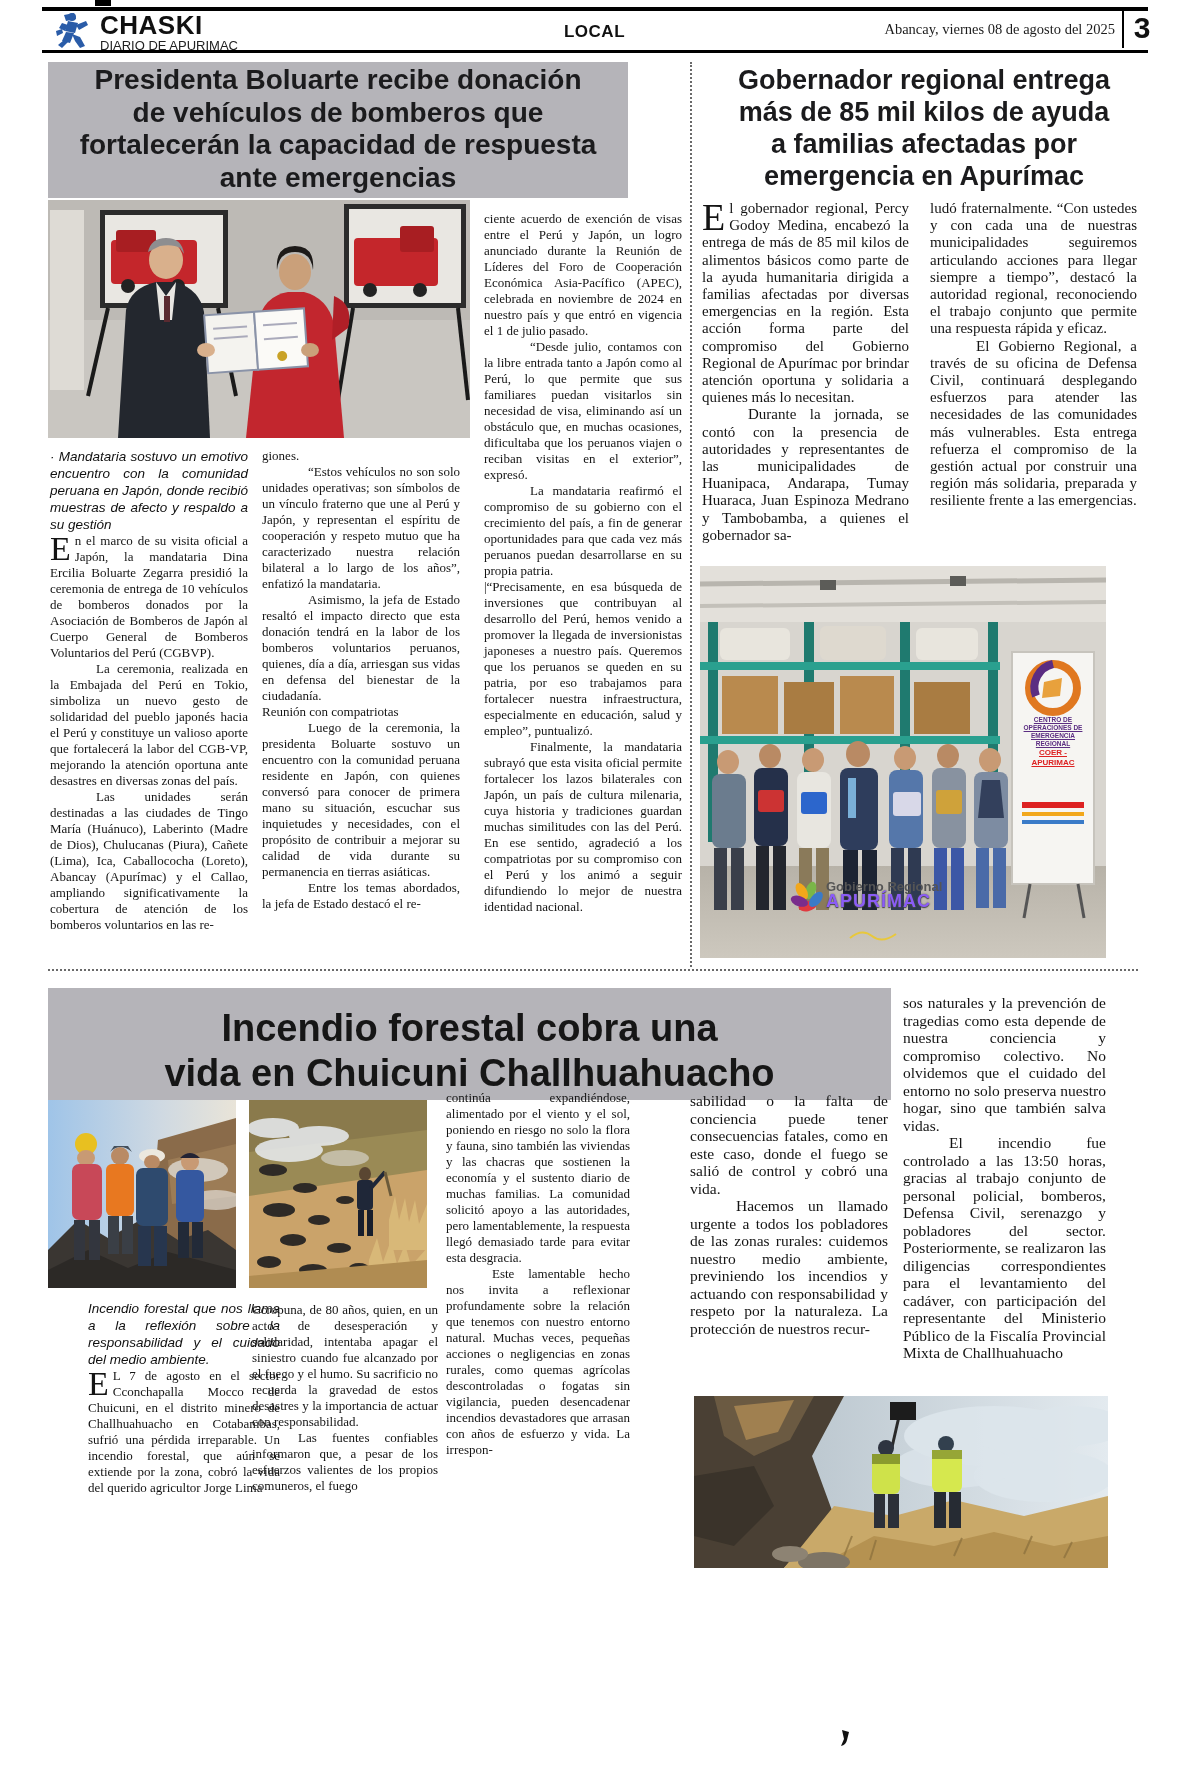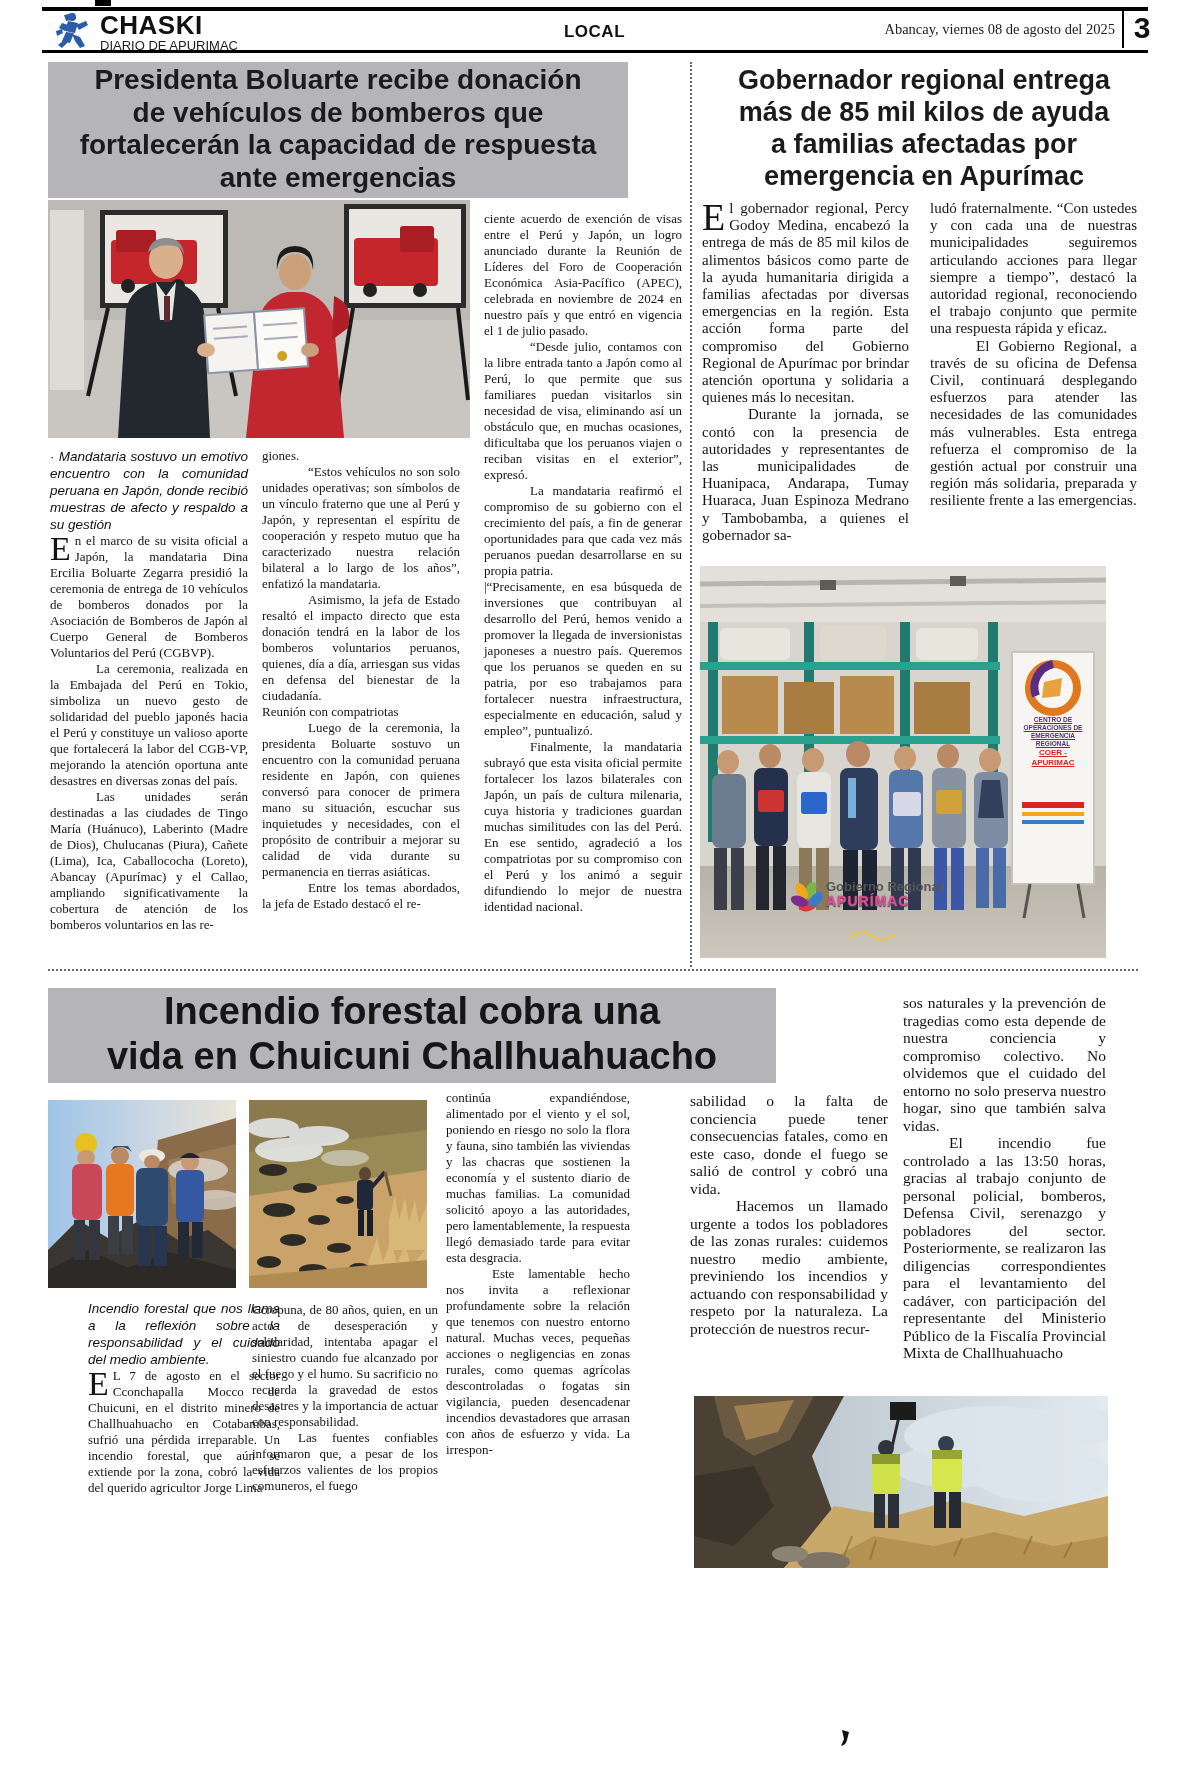--- a/index.html
+++ b/index.html
@@ -36,21 +36,21 @@
         line-height:17px;color:#101010;text-align:justify;margin:0 0 3px 0;}
   .subhead{margin:0;}
   .drop{float:left;font-size:34px;line-height:29px;padding:1px 4px 0 0;font-family:"Liberation Serif",serif;}
   .drop-big{float:left;font-size:38px;line-height:32px;padding:1px 4px 0 0;}
   .photo{position:absolute;overflow:hidden;}
   .photo svg{display:block;}
   .ph-overlay{position:absolute;font-family:"Liberation Sans",sans-serif;}
   .banner-line{font-size:6.5px;line-height:8px;font-weight:bold;color:#5b2d82;text-align:center;text-decoration:underline;}
   .banner-line.red{color:#d22;font-size:8px;line-height:10px;}
   .wm-small{font-size:13px;font-weight:bold;color:#555;line-height:10px;}
-  .wm-big{font-size:14px;font-weight:bold;color:#ec4899;letter-spacing:1px;line-height:19px;
+  .wm-big{font-size:18px;font-weight:bold;color:#8b5cf6;letter-spacing:1px;line-height:19px;
           text-shadow:0 0 2px #555,0 1px 1px #444;}
   .regmark{position:absolute;background:#000;}
 </style>
 </head>
 <body>
 
 <div class="page">
 
   <div class="regmark" style="left:95px;top:0;width:16px;height:6px;"></div>
 
@@ -292,21 +292,21 @@
       <div class="banner-line red">COER - APURIMAC</div>
     </div>
     <div class="ph-overlay" style="left:126px;top:316px;">
       <div class="wm-small">Gobierno Regional</div>
       <div class="wm-big">APURÍMAC</div>
     </div>
   </div>
 
   <div class="dotted-h" style="left:48px;top:969px;width:1090px;"></div>
 
-  <div class="hbox" style="left:48px;top:988px;width:728px;height:94px;padding-top:1px;">
+  <div class="hbox" style="left:48px;top:988px;width:843px;height:94px;padding-top:18px;">
     <div class="hl-lg">Incendio forestal cobra una</div>
     <div class="hl-lg">vida en Chuicuni Challhuahuacho</div>
   </div>
 
   <div class="photo" style="left:48px;top:1100px;width:188px;height:188px;">
     <svg width="188" height="188" viewBox="0 0 188 188">
       <defs>
         <linearGradient id="sky1" x1="0" y1="0" x2="1" y2="0">
           <stop offset="0" stop-color="#9fc4e8"></stop>
             <stop offset="0.6" stop-color="#cfd9e2"></stop>

